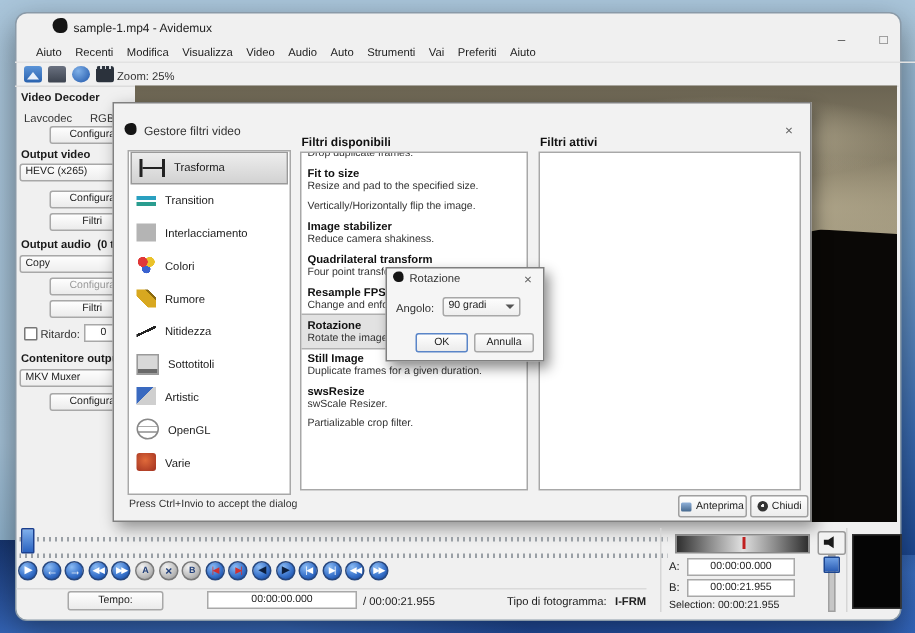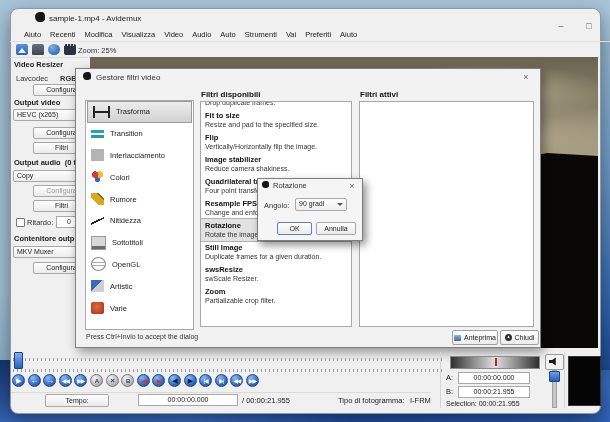--- a/index.html
+++ b/index.html
@@ -48,21 +48,21 @@
   .video{left:90px;top:57px;width:508px;height:291px;overflow:hidden;
     background:
      radial-gradient(ellipse 180px 40px at 78% 12%, rgba(196,186,158,.8), rgba(196,186,158,0) 70%),
      radial-gradient(ellipse 220px 50px at 88% 28%, rgba(180,170,142,.7), rgba(180,170,142,0) 70%),
      linear-gradient(180deg,#6b6452 0%,#8f866e 22%,#a39a80 36%,#8a816a 48%,#6f6755 60%,#5f584a 100%);}
   .hill{position:absolute;left:0;top:0;width:100%;height:100%;background:#0a0806;
     clip-path:polygon(0 44%,22% 40%,45% 37%,62% 35%,78% 37%,90% 33%,100% 34%,100% 100%,0 100%);}
   
   .fdlg{left:75px;top:68px;width:464px;height:278px;background:#f2f2f2;
     border:1px solid #808080;box-shadow:3px 4px 10px rgba(0,0,0,.4);}
-  .dtitle{left:75px;top:68px;width:464px;height:18px;font-size:8px;color:#333;}
+  .dtitle{left:75px;top:78px;width:464px;height:18px;font-size:8px;color:#333;}
   .xbtn{font-size:9px;color:#666;width:14px;text-align:center;}
   .hdr{font-weight:bold;font-size:8px;color:#111;}
   .panel{background:#fff;border:1px solid #a8a8a8;overflow:hidden;}
   .cat{height:21.8px;display:flex;align-items:center;gap:6px;padding-left:5px;font-size:7.5px;}
   .cat.sel{background:linear-gradient(180deg,#ededed,#d2d2d2);border:1px solid #9a9a9a;
     height:19.8px;margin:0 1px;}
   .cicon{width:13px;height:12px;flex:0 0 13px;}
   .ci-tr{border-left:2px solid #222;border-right:2px solid #222;
     background:linear-gradient(0deg,transparent 45%,#222 45% 55%,transparent 55%);}
   .ci-tn{background:linear-gradient(0deg,transparent 0 20%,#2a9d8f 20% 45%,transparent 45% 55%,#2aa0c0 55% 80%,transparent 80%);border-radius:2px;}
@@ -155,23 +155,23 @@
     <span>Aiuto</span>
   </div>
 
   <div class="abs toolbar"></div>
   <div class="abs tbi tb-open" style="left:16px;"></div>
   <div class="abs tbi tb-save" style="left:32px;"></div>
   <div class="abs tbi tb-info" style="left:48px;"></div>
   <div class="abs tbi tb-film" style="left:64px;"></div>
   <span class="abs zoomlbl">Zoom: 25%</span>
 
-  <span class="abs side-sect" style="left:14px;top:60px;">Video Resizer</span>
+  <span class="abs side-sect" style="left:14px;top:60px;">Video Decoder</span>
   <span class="abs side-lbl" style="left:16px;top:74px;">Lavcodec</span>
-  <span class="abs side-lbl" style="left:60px;top:74px;font-weight:bold;">RGB</span>
+  <span class="abs side-lbl" style="left:60px;top:74px;">RGB</span>
   <div class="abs btn" style="left:33px;top:84px;width:55px;height:10px;">Configura</div>
   <span class="abs side-sect" style="left:14px;top:98px;">Output video</span>
   <div class="abs combo" style="left:13px;top:109px;width:56px;">HEVC (x265)</div>
   <div class="abs btn" style="left:33px;top:127px;width:55px;height:10px;">Configura</div>
   <div class="abs btn" style="left:33px;top:142px;width:55px;height:10px;">Filtri</div>
   <span class="abs side-sect" style="left:14px;top:158px;white-space:nowrap;"><span>Output audio</span>&nbsp;&nbsp;<span>(0 track</span></span>
   <div class="abs combo" style="left:13px;top:170px;width:56px;">Copy</div>
   <div class="abs btn" style="left:33px;top:185px;width:55px;height:10px;color:#999;">Configura</div>
   <div class="abs btn" style="left:33px;top:200px;width:55px;height:10px;">Filtri</div>
   <div class="abs cb" style="left:16px;top:218px;"></div>
@@ -215,44 +215,43 @@
       </div>
     <div class="cat">
         <span class="cicon ci-ni"></span>
         <span>Nitidezza</span>
       </div>
     <div class="cat">
         <span class="cicon ci-st"></span>
         <span>Sottotitoli</span>
       </div>
     <div class="cat">
+        <span class="cicon ci-ar"></span>
+        <span>Artistic</span>
+      </div>
+    <div class="cat">
         <span class="cicon ci-gl"></span>
         <span>OpenGL</span>
-      </div>
-    <div class="cat">
-        <span class="cicon ci-ar"></span>
-        <span>Artistic</span>
       </div>
     <div class="cat">
         <span class="cicon ci-va"></span>
         <span>Varie</span>
       </div>
   </div>
 
   <span class="abs hdr" style="left:201px;top:90px;">Filtri disponibili</span>
   <div class="abs panel" style="left:200px;top:101px;width:150px;height:224px;">
     <div class="fentry" style="margin-top:-6px;">
         <div class="fdesc">Drop duplicate frames.</div>
       </div>
     <div class="fentry">
         <div class="fname">Fit to size</div>
         <div class="fdesc">Resize and pad to the specified size.</div>
       </div>
     <div class="fentry">
-        <div class="fname">Flip</div>
         <div class="fdesc">Vertically/Horizontally flip the image.</div>
       </div>
     <div class="fentry">
         <div class="fname">Image stabilizer</div>
         <div class="fdesc">Reduce camera shakiness.</div>
       </div>
     <div class="fentry">
         <div class="fname">Quadrilateral transform</div>
         <div class="fdesc">Four point transform.</div>
       </div>
@@ -266,21 +265,20 @@
       </div>
     <div class="fentry">
         <div class="fname">Still Image</div>
         <div class="fdesc">Duplicate frames for a given duration.</div>
       </div>
     <div class="fentry">
         <div class="fname">swsResize</div>
         <div class="fdesc">swScale Resizer.</div>
       </div>
     <div class="fentry">
-        <div class="fname">Zoom</div>
         <div class="fdesc">Partializable crop filter.</div>
       </div>
   </div>
 
   <span class="abs hdr" style="left:360px;top:90px;">Filtri attivi</span>
   <div class="abs panel" style="left:359px;top:101px;width:173px;height:224px;"></div>
 
   <span class="abs hint" style="left:86px;top:333px;">Press Ctrl+Invio to accept the dialog</span>
   <div class="abs dbtn" style="left:452px;top:330px;width:44px;height:13px;">
       <span class="pv-icon"></span>
@@ -344,14 +342,14 @@
   <span class="abs statusrow" style="left:446px;top:387px;">B:</span>
   <div class="abs field" style="left:458px;top:386px;width:70px;height:10px;">00:00:21.955</div>
   <span class="abs statusrow" style="left:446px;top:400px;font-size:7px;">Selection: 00:00:21.955</span>
   <div class="abs preview-black"></div>
 
   <div class="abs" style="left:11px;top:392px;width:420px;height:1px;background:#dadada;"></div>
   <div class="abs btn" style="left:45px;top:394px;width:62px;height:11px;line-height:11px;">Tempo:</div>
   <div class="abs field" style="left:138px;top:394px;width:98px;height:10px;">00:00:00.000</div>
   <span class="abs statusrow" style="left:242px;top:396px;">/ 00:00:21.955</span>
   <span class="abs statusrow" style="left:338px;top:396px;">Tipo di fotogramma:</span>
-  <span class="abs statusrow" style="left:410px;top:396px;">I-FRM</span>
+  <span class="abs statusrow" style="left:410px;top:396px;font-weight:bold;">I-FRM</span>
 </div>
 
 </body></html>

